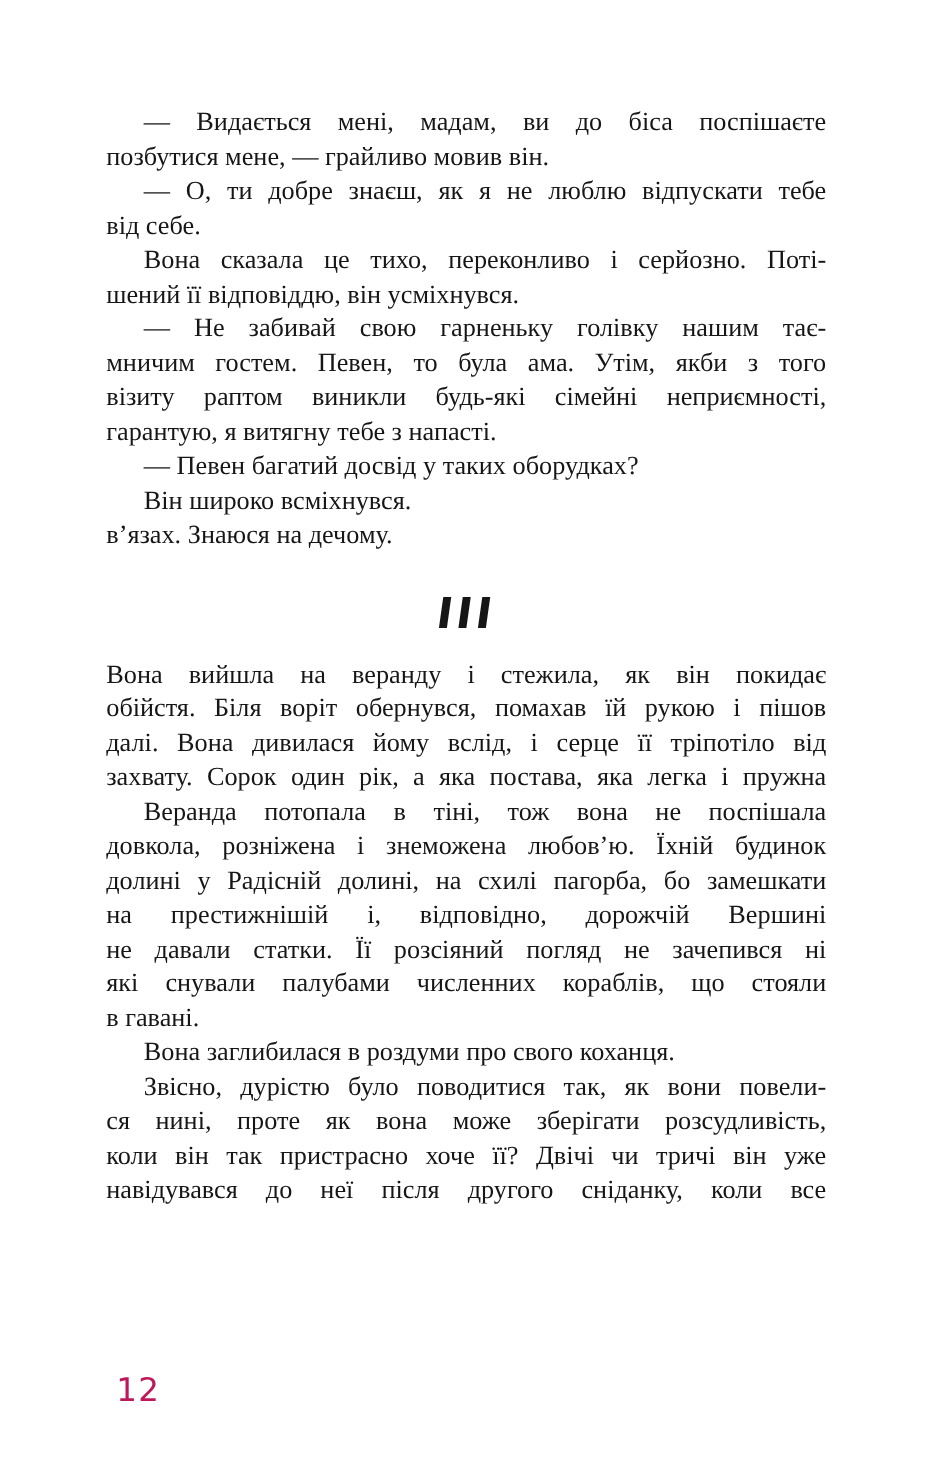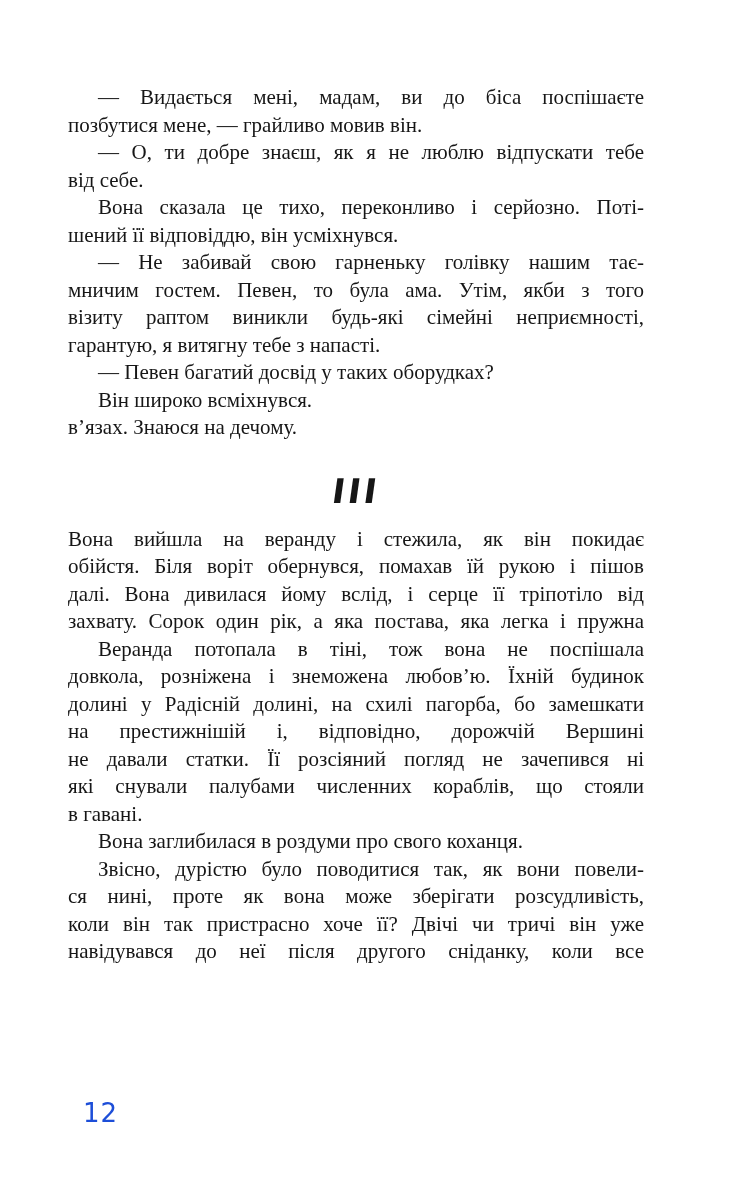--- a/index.html
+++ b/index.html
@@ -11,21 +11,21 @@
     position: relative;
     width: 756px;
     height: 1181px;
     background: #ffffff;
     color: #161616;
     font-family: "Liberation Serif", "DejaVu Serif", serif;
     overflow: hidden;
   }
   .text-col {
     position: absolute;
-    left: 68px;
+    left: 85px;
     top: 84px;
     width: 576px;
   }
   .para {
     margin: 0;
     padding: 0;
   }
   .line {
     font-size: 21px;
     line-height: 27.5px;
@@ -46,27 +46,27 @@
     margin-bottom: 16px;
     text-align: center;
     font-family: "DejaVu Sans", "Liberation Sans", sans-serif;
     font-weight: bold;
     font-size: 34px;
     letter-spacing: 3px;
     transform: skewX(-8deg);
   }
   .page-number {
     position: absolute;
-    left: 83px;
+    left: 93px;
     top: 1098px;
     font-family: "DejaVu Sans", "Liberation Sans", sans-serif;
     font-size: 26px;
     font-weight: 500;
     letter-spacing: 1px;
-    color: #1d4ed8;
+    color: #be185d;
   }
 </style>
 </head>
 <body>
 
 <div class="page">
   <div class="text-col">
     <div id="before-heading">
         <div class="para">
           <div class="line indent">— Видається мені, мадам, ви до біса поспішаєте</div>

